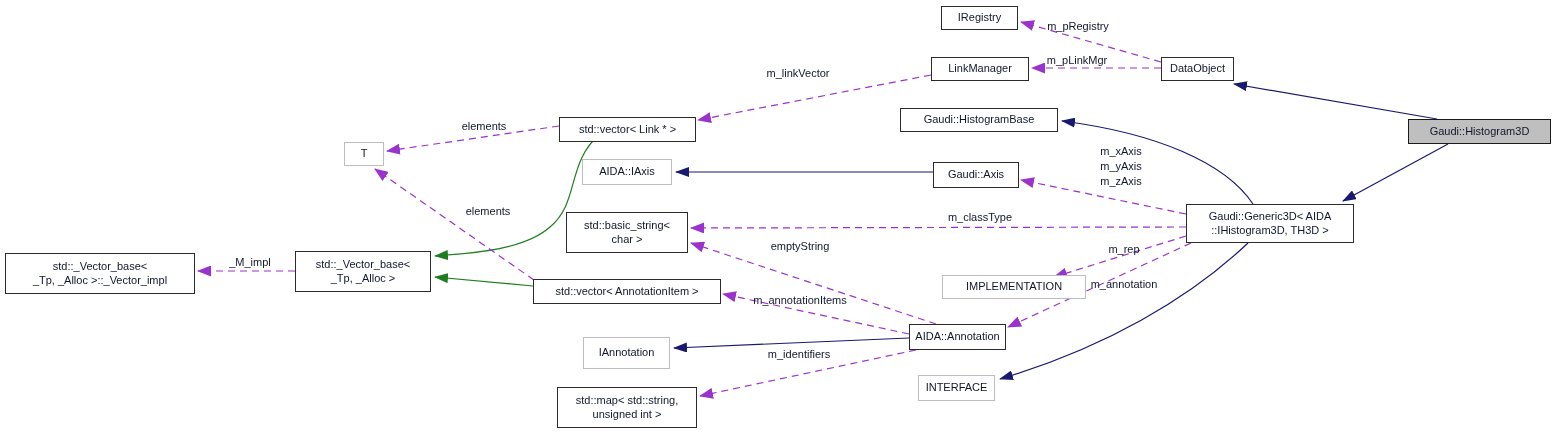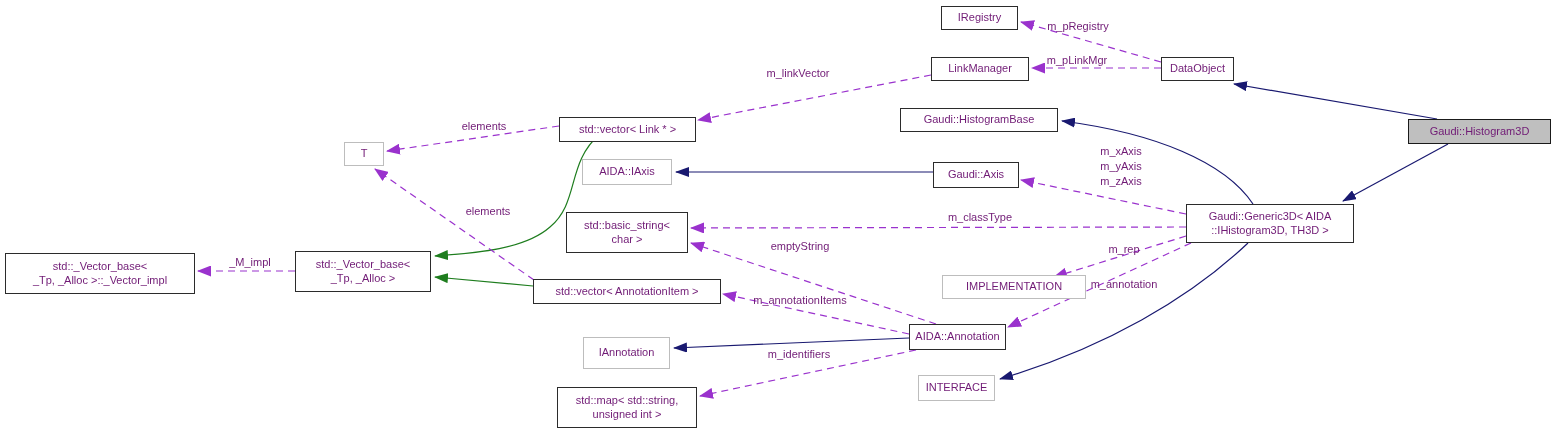--- a/index.html
+++ b/index.html
@@ -1,18 +1,18 @@
 <!DOCTYPE html>
 <html style="--c-inh: #191970; --c-tmpl: #1e7d1e; --c-use: #9a32cd; --c-border: #2b2b2b; --c-ext: #bdbdbd; --c-mainfill: #bfbfbf;"><head>
 <meta charset="utf-8">
 <style>
   html,body { margin:0; padding:0; background:#ffffff; }
   .canvas {
     position:relative; width:1555px; height:433px; background:#ffffff;
-    font-family:"Liberation Sans", sans-serif; color:#701a75; overflow:hidden;
+    font-family:"Liberation Sans", sans-serif; color:#0f172a; overflow:hidden;
   }
   .edge-layer { position:absolute; left:0; top:0; }
   .edge-inh  { stroke:var(--c-inh);  fill:none; stroke-width:1.2; }
   .edge-tmpl { stroke:var(--c-tmpl); fill:none; stroke-width:1.2; }
   .edge-use  { stroke:var(--c-use);  fill:none; stroke-width:1.2; stroke-dasharray:7,5; }
   .mk-inh  { fill:var(--c-inh); }
   .mk-tmpl { fill:var(--c-tmpl); }
   .mk-use  { fill:var(--c-use); }
   .node {
     position:absolute; box-sizing:border-box; background:#ffffff;

